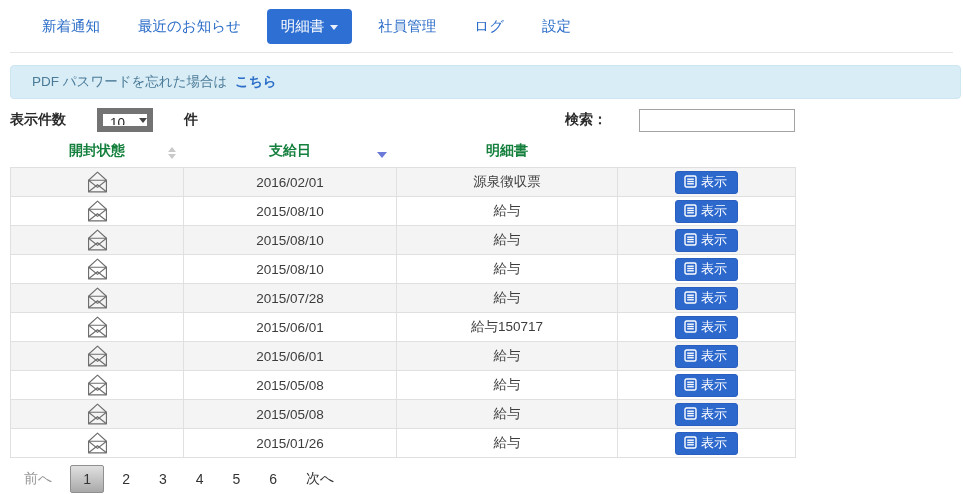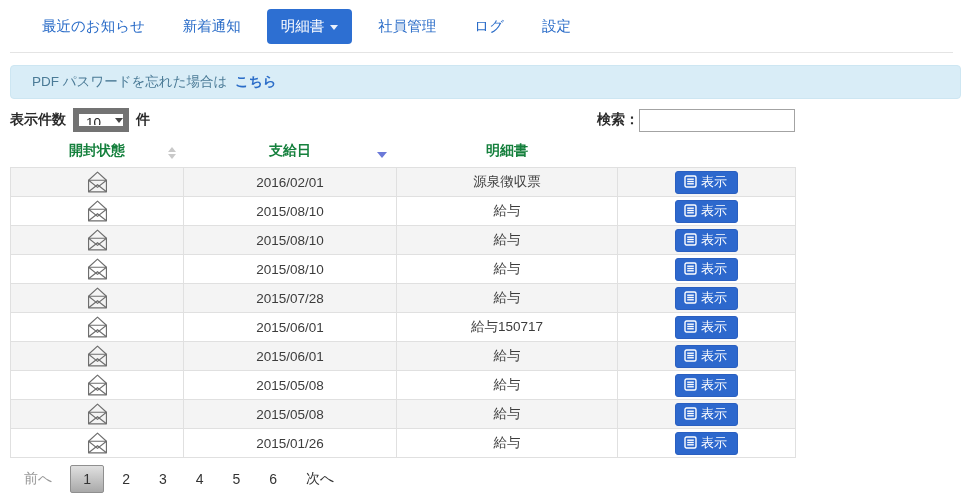--- a/index.html
+++ b/index.html
@@ -18,29 +18,29 @@
   .nav-divider { border-bottom:1px solid #e4e4e4; margin:0 10px; }
 
   
   .info-bar { margin:12px 2px 0 10px; background:#d9edf7; border:1px solid #cde6f2;
               border-radius:4px; padding:7px 21px; font-size:13.5px; color:#4a7a96; }
   .info-bar a { color:#2a6cc8; font-weight:bold; text-decoration:none; cursor:pointer; margin-left:4px; }
 
   
   .controls { display:flex; justify-content:space-between; align-items:center;
               width:785px; margin:9px 0 0 10px; }
-  .length-control, .search-control { display:flex; align-items:center; font-size:14px; font-weight:600; color:#2b2b2b; }
+  .length-control, .search-control { display:flex; align-items:center; font-size:14px; font-weight:600; color:#2b2b2b;gap:24px; }
   .select-wrap { position:relative; display:inline-block; margin:0 7px; }
   .select-wrap select { appearance:none; -webkit-appearance:none; font-family:inherit;
               font-size:13.5px; color:#222; width:56px; height:24px; padding:1px 18px 1px 7px;
               border:6px solid #737373; border-radius:0; background:#fff; }
   .select-arrow { position:absolute; right:6px; top:10px; width:0; height:0; pointer-events:none;
               border-left:4px solid transparent; border-right:4px solid transparent;
               border-top:5px solid #444; }
-  .search-control label { }
+  .search-control label { margin-right:8px; }
   .search-control input { width:156px; height:23px; border:1px solid #a3a3a3; background:#fff;
               font-family:inherit; font-size:13px; padding:0 5px; }
 
   
   table.grid { width:785px; margin:4px 0 0 10px; border-collapse:collapse; table-layout:fixed; }
   table.grid col.c1 { width:173px; } table.grid col.c2 { width:213px; }
   table.grid col.c3 { width:221px; } table.grid col.c4 { width:178px; }
   table.grid th { position:relative; font-size:14px; font-weight:bold; color:#15803d;
               padding:6px 4px 7px 4px; text-align:center; border:none; }
   table.grid td { border:1px solid #e0e0e0; text-align:center; font-size:13.5px; color:#3c3c3c;
@@ -72,22 +72,22 @@
   .page-btn.disabled { color:#989898; cursor:default; }
   .page-btn.current { background:linear-gradient(180deg,#e0e0e0 0%,#a9a9a9 100%);
               border:1px solid #8f8f8f; padding:5px 12px; }
 </style>
 </head>
 <body>
 
 <div class="page">
 
   <nav class="top-nav" id="nav-items">
+      <a class="nav-link">新着通知</a>
       <a class="nav-link">最近のお知らせ</a>
-      <a class="nav-link">新着通知</a>
       <a class="nav-link nav-pill">明細書<span class="caret"></span></a>
       <a class="nav-link">社員管理</a>
       <a class="nav-link">ログ</a>
       <a class="nav-link">設定</a>
     </nav>
   <div class="nav-divider"></div>
 
   <div class="info-bar">
     <span>PDF パスワードを忘れた場合は</span>
     <a>こちら</a>

